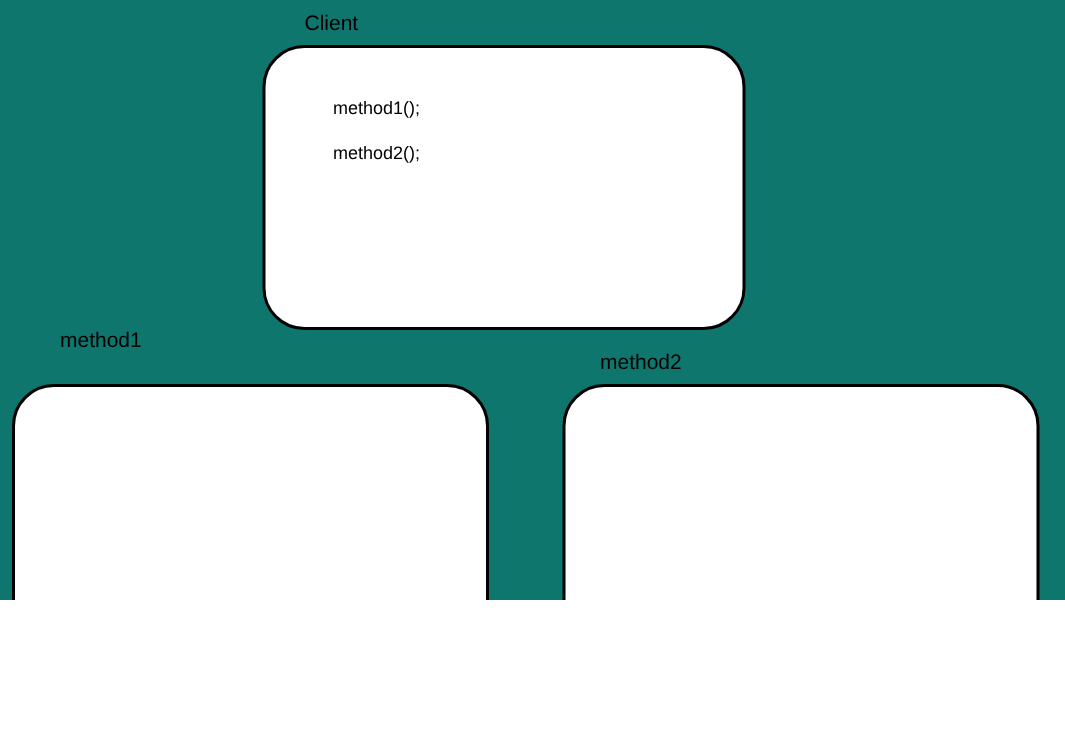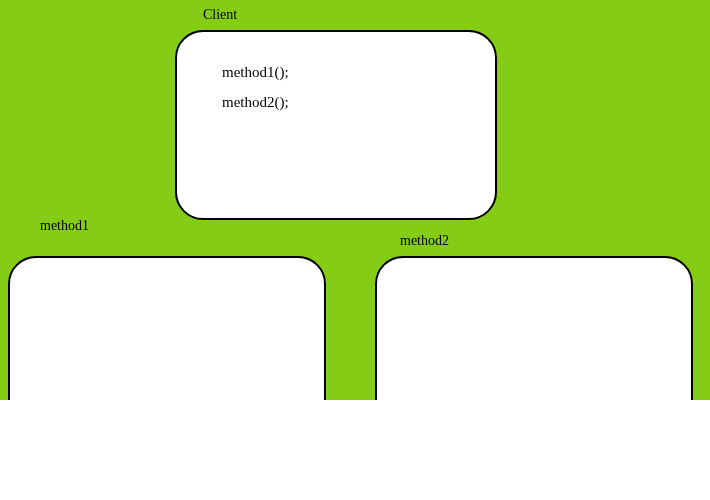--- a/index.html
+++ b/index.html
@@ -4,42 +4,42 @@
 <style>
   html, body {
     margin: 0;
     padding: 0;
     background: #ffffff;
   }
   .canvas {
     position: relative;
     width: 710px;
     height: 400px;
-    background: #84cc16;
-    font-family: Liberation Serif, serif;
+    background: #0f766e;
+    font-family: Liberation Sans, sans-serif;
     color: #000000;
     overflow: hidden;
   }
   .shape-label {
     position: absolute;
     font-size: 14px;
     line-height: 16px;
     color: #000000;
     white-space: nowrap;
   }
   .rounded-box {
     position: absolute;
     border: 2px solid #000000;
     border-radius: 28px;
     background: #ffffff;
     box-sizing: border-box;
   }
   .code-line {
     position: absolute;
-    font-size: 15px;
+    font-size: 12px;
     line-height: 16px;
     color: #000000;
     white-space: pre;
   }
   .dots-row {
     position: absolute;
     left: 2px;
     top: 486px;
     display: flex;
     gap: 9px;

